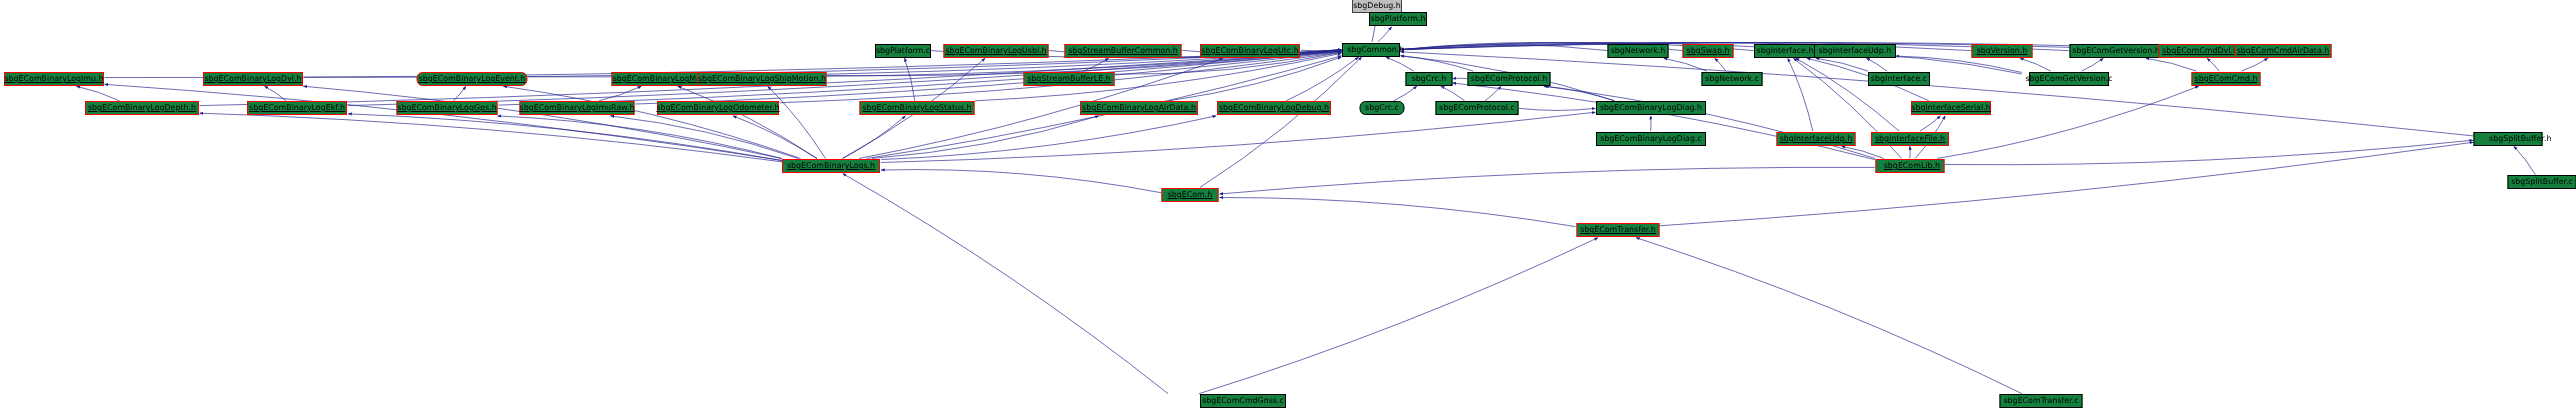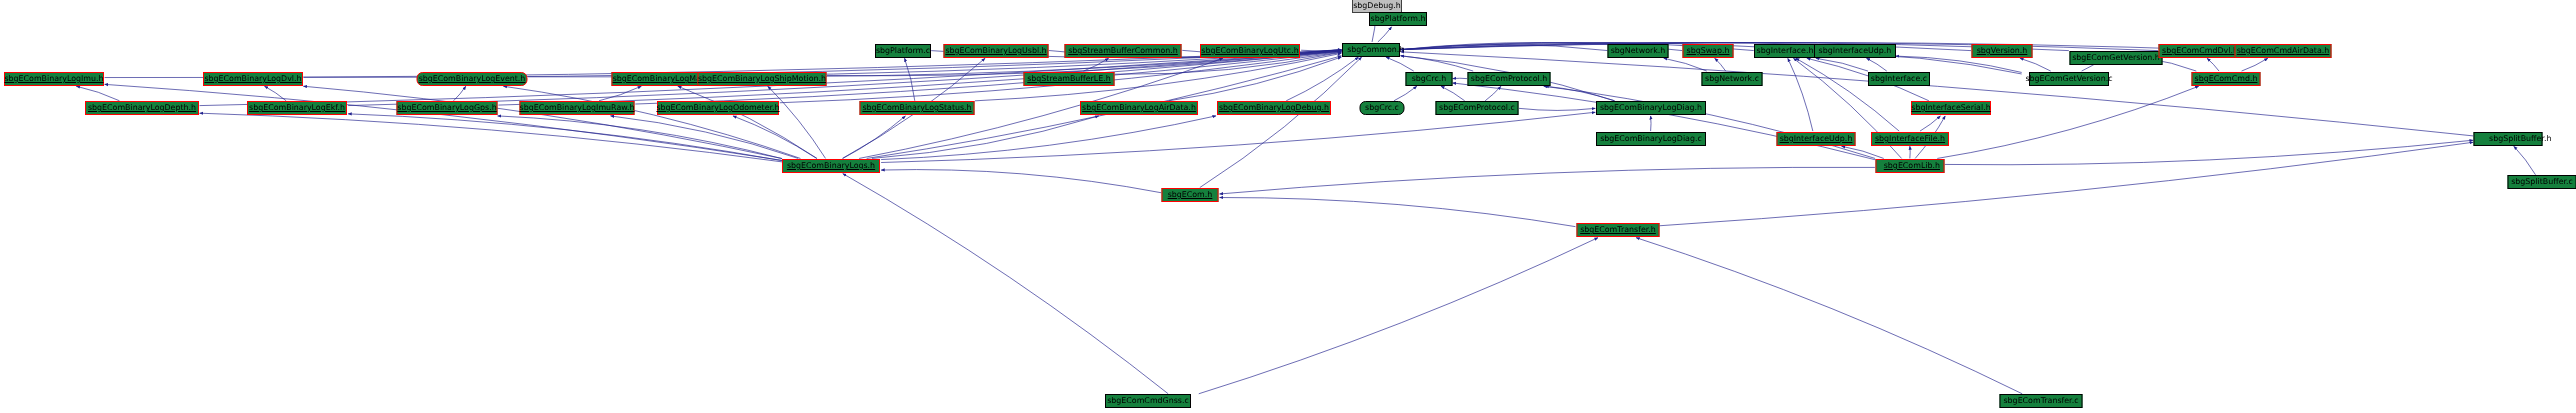--- a/index.html
+++ b/index.html
@@ -169,21 +169,21 @@
       </div>
       <div class="node" style="left: 1785px; top: 51px; width: 62px;">
         <span class="node-label">sbgInterface.h</span>
       </div>
       <div class="node" style="left: 1855px; top: 51px; width: 82px;">
         <span class="node-label">sbgInterfaceUdp.h</span>
       </div>
       <div class="node red" style="left: 2002px; top: 51px; width: 61px;">
         <span class="node-label">sbgVersion.h</span>
       </div>
-      <div class="node" style="left: 2116px; top: 51px; width: 93px; margin-top: 7px;">
+      <div class="node" style="left: 2116px; top: 51px; width: 93px;">
         <span class="node-label">sbgEComGetVersion.h</span>
       </div>
       <div class="node red" style="left: 2200px; top: 51px; width: 83px;">
         <span class="node-label">sbgEComCmdDvl.h</span>
       </div>
       <div class="node red" style="left: 2283px; top: 51px; width: 97px;">
         <span class="node-label">sbgEComCmdAirData.h</span>
       </div>
       <div class="node red" style="left: 54px; top: 79px; width: 100px;">
         <span class="node-label">sbgEComBinaryLogImu.h</span>
@@ -277,21 +277,21 @@
       </div>
       <div class="node" style="left: 2542px; top: 182px; width: 69px;">
         <span class="node-label">sbgSplitBuffer.c</span>
       </div>
       <div class="node red" style="left: 1190px; top: 195px; width: 57px;">
         <span class="node-label">sbgECom.h</span>
       </div>
       <div class="node red" style="left: 1618px; top: 230px; width: 83px;">
         <span class="node-label">sbgEComTransfer.h</span>
       </div>
-      <div class="node" style="left: 1148px; top: 401px; width: 86px;">
+      <div class="node" style="left: 1243px; top: 401px; width: 86px;">
         <span class="node-label">sbgEComCmdGnss.c</span>
       </div>
       <div class="node" style="left: 2041px; top: 401px; width: 83px;">
         <span class="node-label">sbgEComTransfer.c</span>
       </div>
     </div>
 </div>
 
 
 </body></html>

